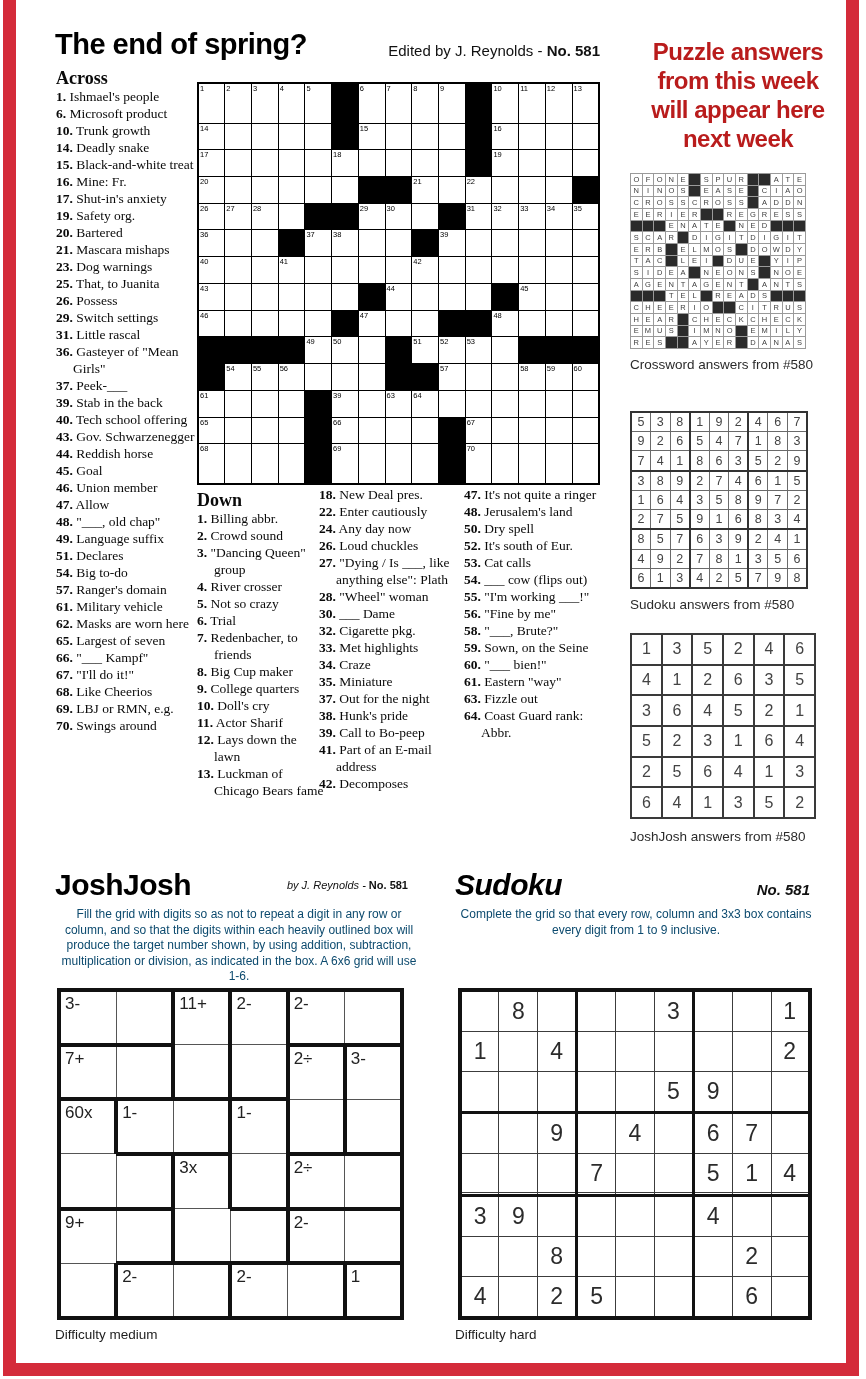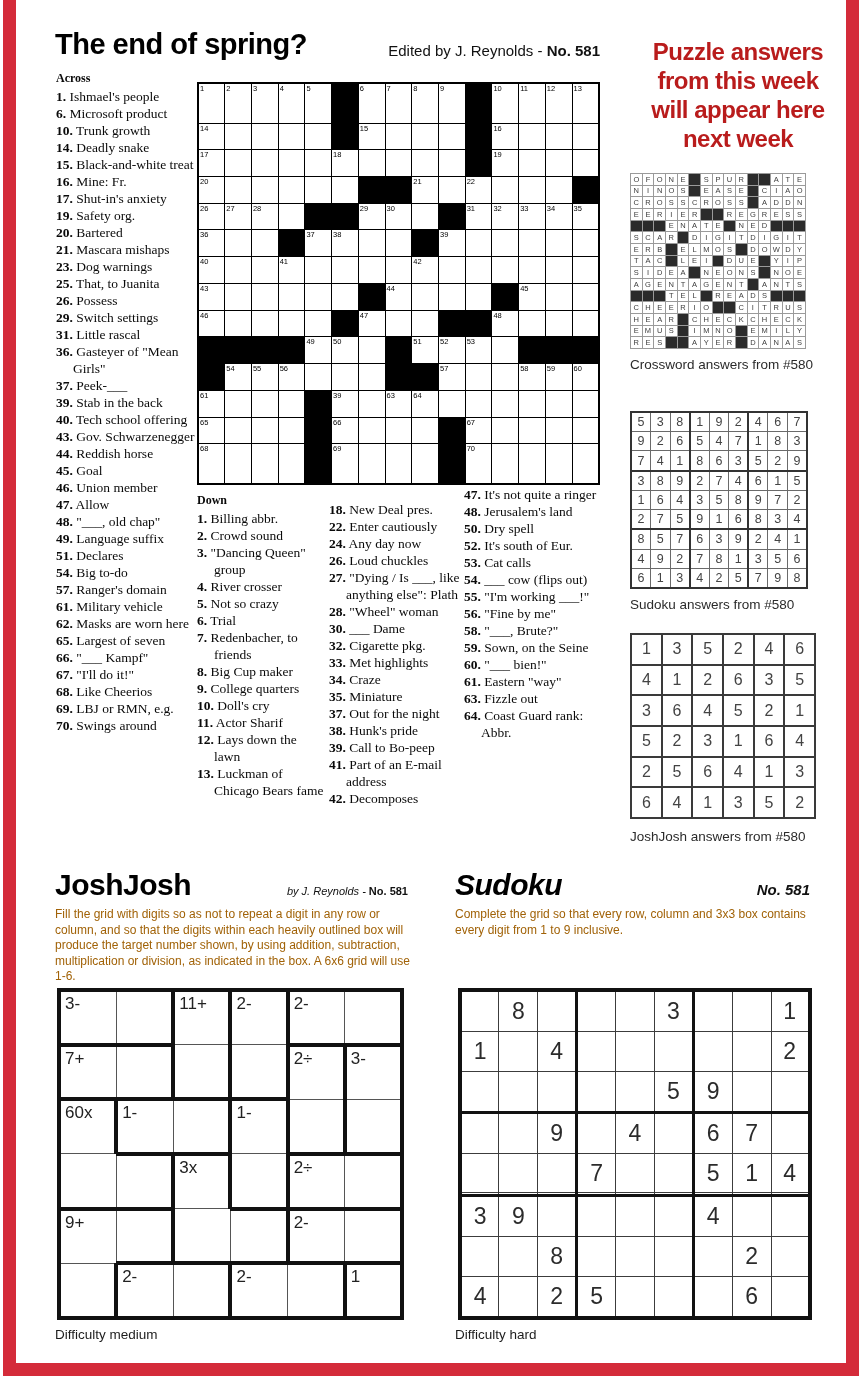--- a/index.html
+++ b/index.html
@@ -10,26 +10,26 @@
   .red-right{left:846px;top:0;width:13px;height:1376px;}
   .red-bottom{left:3px;top:1363px;width:856px;height:13px;}
 
   
   .cw-title{position:absolute;left:55px;top:28px;font-size:29px;font-weight:bold;letter-spacing:-0.5px;color:#000;}
   .edited{position:absolute;left:300px;top:42px;width:300px;text-align:right;font-size:15px;color:#111;}
   .edited b{font-weight:bold;}
 
   
   .cluecol{position:absolute;font-family:"Liberation Serif",serif;font-size:13.5px;line-height:17px;color:#0a0a0a;}
-  .cluehead{font-weight:bold;font-size:12px;margin-bottom:1px;}
+  .cluehead{font-weight:bold;font-size:18px;margin-bottom:1px;}
   .clue{padding-left:17px;text-indent:-17px;}
   .clue b{font-weight:bold;}
   .across-col{left:56px;top:70px;width:140px;}
   .down1{left:197px;top:492px;width:128px;}
-  .down2{left:329px;top:486px;width:132px;margin-top:15px;}
+  .down2{left:319px;top:486px;width:132px;}
   .down3{left:464px;top:486px;width:138px;}
 
   
   table{border-collapse:collapse;table-layout:fixed;}
   .cw{position:absolute;left:197px;top:82px;width:403px;height:403px;border:2px solid #000;}
   .cw td{border:1px solid #000;padding:0;position:relative;background:#fff;}
   .cw td.blk{background:#000;}
   .cnum{position:absolute;top:0px;left:1px;font-size:7.5px;line-height:9px;font-family:"Liberation Sans",sans-serif;color:#000;}
 
   
@@ -41,27 +41,27 @@
   .mini td.blk{background:#2b2b2b;}
   .ans-sud{position:absolute;left:3px;top:378px;width:178px;height:178px;border:2px solid #333;}
   .ans-sud td{border:1px solid #6a6a6a;padding:0;text-align:center;font-size:12.5px;color:#444;background:#fff;}
   .ans-sud td:nth-child(3n){border-right:2px solid #333;}
   .ans-sud tr:nth-child(3n) td{border-bottom:2px solid #333;}
   .jj-ans{position:absolute;left:3px;top:600px;width:186px;height:186px;border:2px solid #333;}
   .jj-ans td{border:2px solid #3a3a3a;padding:0;text-align:center;font-size:16px;color:#444;background:#fff;}
 
   
   .sect-head{position:absolute;display:flex;align-items:baseline;justify-content:space-between;}
-  .jj-head{left:55px;top:868px;width:353px;}
+  .jj-head{left:55px;top:868px;width:353px;align-items:center;}
   .sud-head{left:455px;top:868px;width:355px;font-style:italic;}
   .sect-title{font-size:30px;font-weight:bold;letter-spacing:-0.5px;color:#000;}
   .byline{font-size:11px;font-style:italic;color:#111;}
   .byline b{font-style:normal;font-weight:bold;}
   .issue-only{font-size:15px;font-weight:bold;color:#111;}
-  .instr{position:absolute;font-size:12px;line-height:15.5px;color:#a16207;}
+  .instr{position:absolute;font-size:12px;line-height:15.5px;color:#0c4a6e;text-align:center;}
   .jj-instr{left:55px;top:907px;width:368px;}
   .sud-instr{left:455px;top:907px;width:362px;}
   .difficulty{position:absolute;top:1327px;font-size:13.5px;color:#1c1c1c;}
 
   .kk{position:absolute;left:57px;top:988px;width:347px;height:332px;border:4px solid #111;}
   .kk td{padding:0;position:relative;background:#fff;}
   .klab{position:absolute;top:2px;left:4px;font-size:17px;color:#222;}
   .puz-sud{position:absolute;left:458px;top:988px;width:354px;height:332px;border:4px solid #111;}
   .puz-sud td{border:1px solid #3c3c3c;padding:0;text-align:center;font-size:23px;color:#2b2b2b;background:#fff;}
   .puz-sud td:nth-child(3n){border-right:3px solid #111;}

